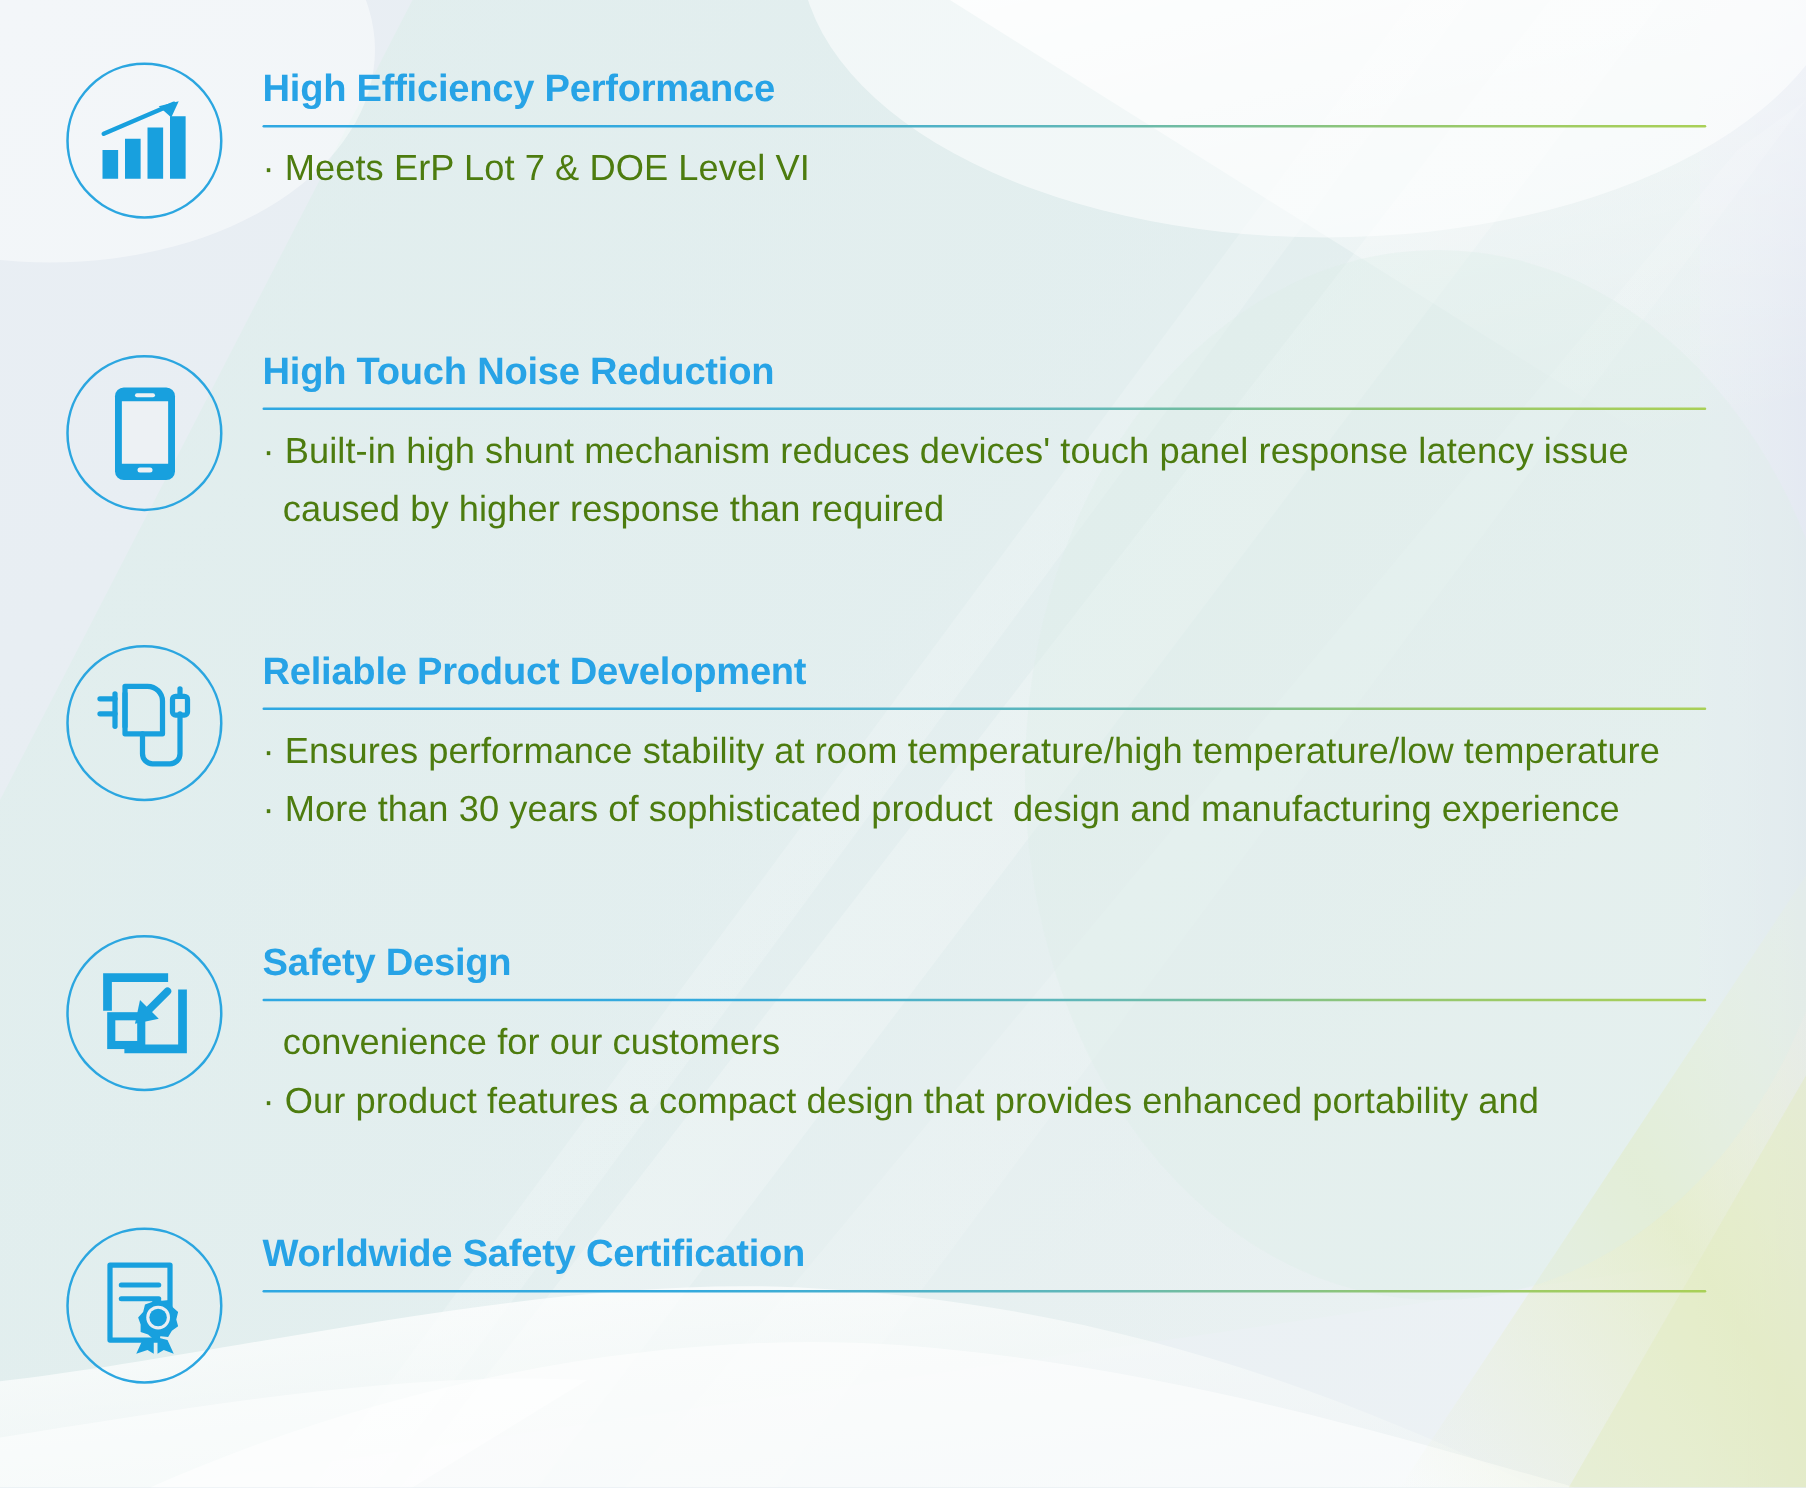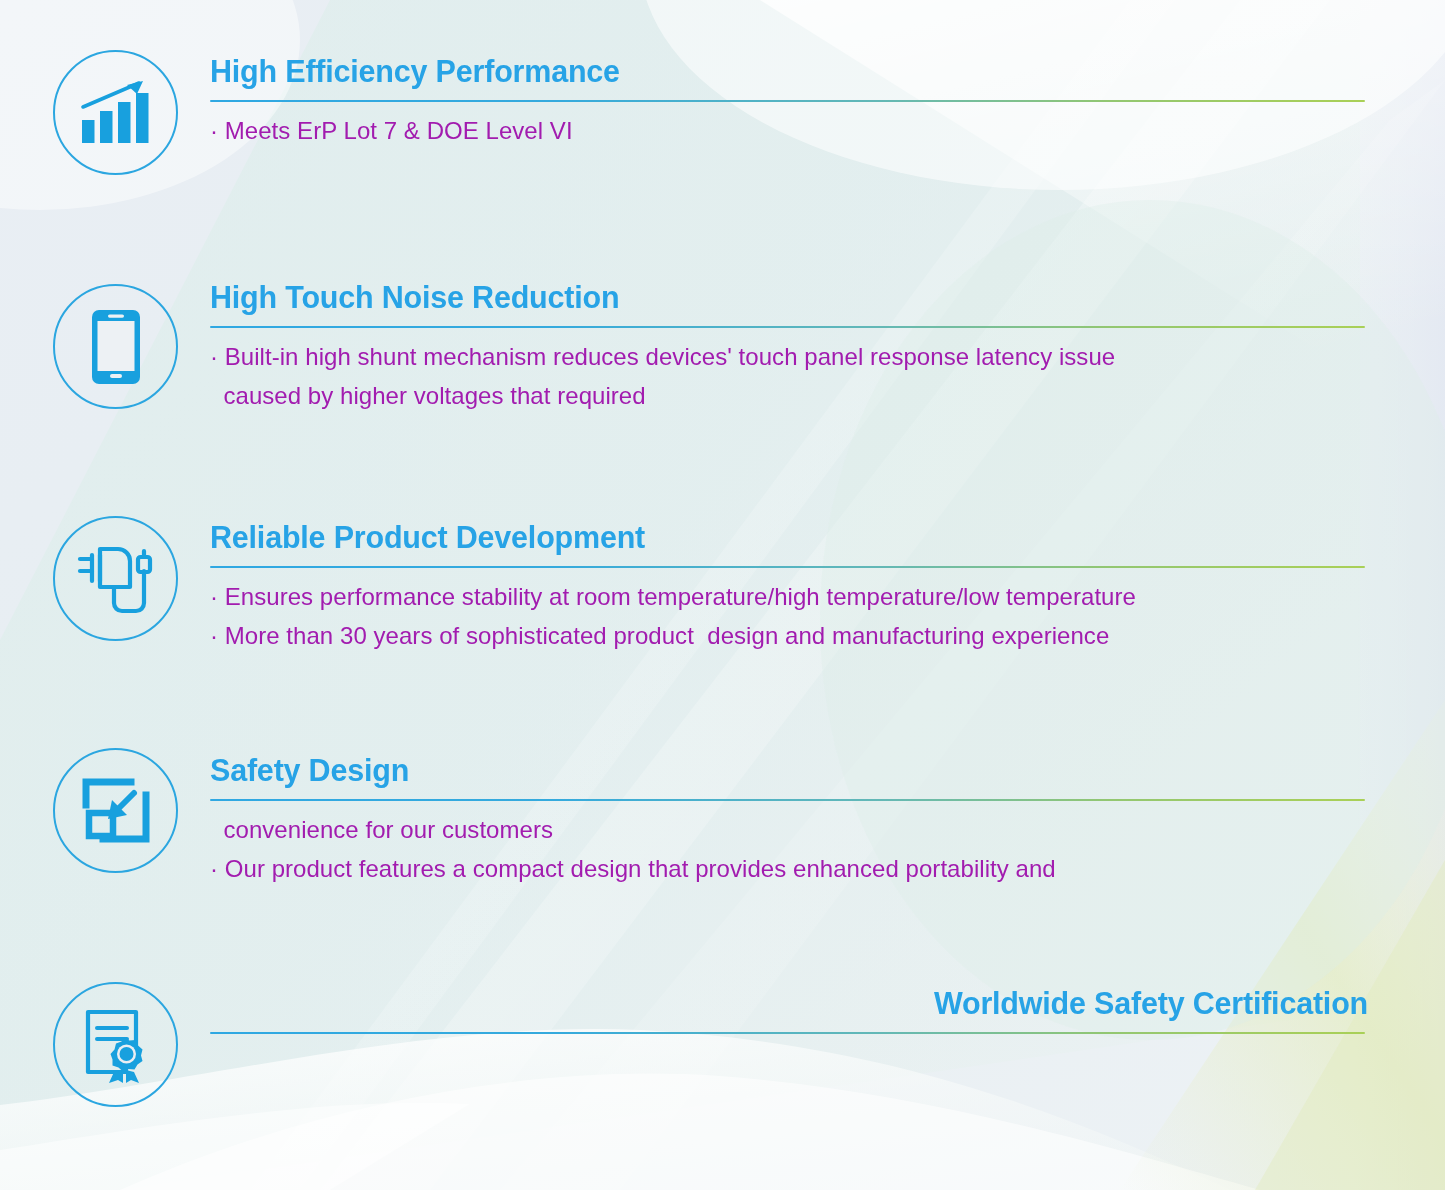--- a/index.html
+++ b/index.html
@@ -69,43 +69,43 @@
     height:2.4px;
     width:1155px;
     margin-top:13px;
     background:linear-gradient(to right,#2FA8E2 0%, #35AADD 30%, #63B8B6 58%, #93C771 78%, #A5CE5C 95%, #A9D057 100%);
     border-radius:2px;
   }
 
   .feature-lines { margin-top:10px; }
 
   .feature-line {
-    font-size:24px;
-    color:#a21caf;
+    font-size:29px;
+    color:#4d7c0f;
     line-height:1.62;
     letter-spacing:0.05px;
     white-space:pre-wrap;
     display:block;
   }
 
   
   #row-0 .icon-badge  { top:50px; }
   #row-0 .feature-body{ top:56px; }
 
   #row-1 .icon-badge  { top:284px; }
   #row-1 .feature-body{ top:282px; }
 
   #row-2 .icon-badge  { top:516px; }
   #row-2 .feature-body{ top:522px; }
 
   #row-3 .icon-badge  { top:748px; }
   #row-3 .feature-body{ top:755px; }
 
   #row-4 .icon-badge  { top:982px; }
-  #row-4 .feature-body{ top:988px;text-align:right; }
+  #row-4 .feature-body{ top:988px; }
 </style>
 </head>
 <body>
 
 <div id="bg-layer">
   <svg viewBox="0 0 1445 1190" preserveAspectRatio="none">
     <defs>
       <linearGradient id="gBase" x1="0" y1="0" x2="1" y2="1">
         <stop offset="0%" stop-color="#E9EEF4"></stop>
         <stop offset="45%" stop-color="#E7EEF2"></stop>
@@ -198,21 +198,21 @@
         <rect x="7.5" y="13" width="37" height="50" fill="#EDF1F4"></rect>
         <rect x="18" y="6.5" width="16" height="3.2" rx="1.6" fill="#EDF1F4"></rect>
         <rect x="20" y="66" width="12" height="4" rx="2" fill="#EDF1F4"></rect>
       </svg>
     </div>
     <div class="feature-body">
       <h2 class="feature-title">High Touch Noise Reduction</h2>
       <div class="feature-rule"></div>
       <div class="feature-lines">
         <span class="feature-line">· Built-in high shunt mechanism reduces devices' touch panel response latency issue</span>
-        <span class="feature-line">  caused by higher voltages that required</span>
+        <span class="feature-line">  caused by higher response than required</span>
       </div>
     </div>
   </section>
 
   <section class="feature-row" id="row-2">
     <div class="icon-badge">
       <svg width="84" height="76" viewBox="0 0 84 76" fill="none" stroke="#18A0DE" stroke-width="4.2" stroke-linecap="round" stroke-linejoin="round">
         <path d="M 26,8 L 44,8 A 12,12 0 0 1 56,20 L 56,46 L 26,46 Z" fill="none"></path>
         <path d="M 26,14 L 26,40"></path>
         <path d="M 18,14 L 18,40"></path>

